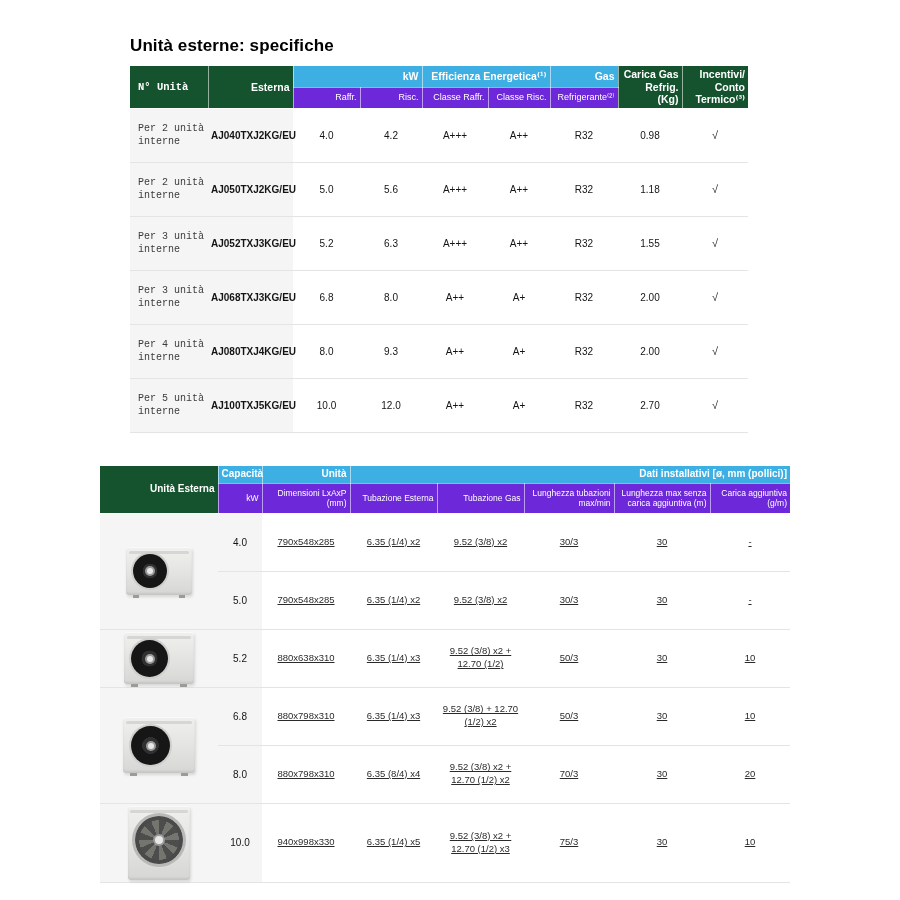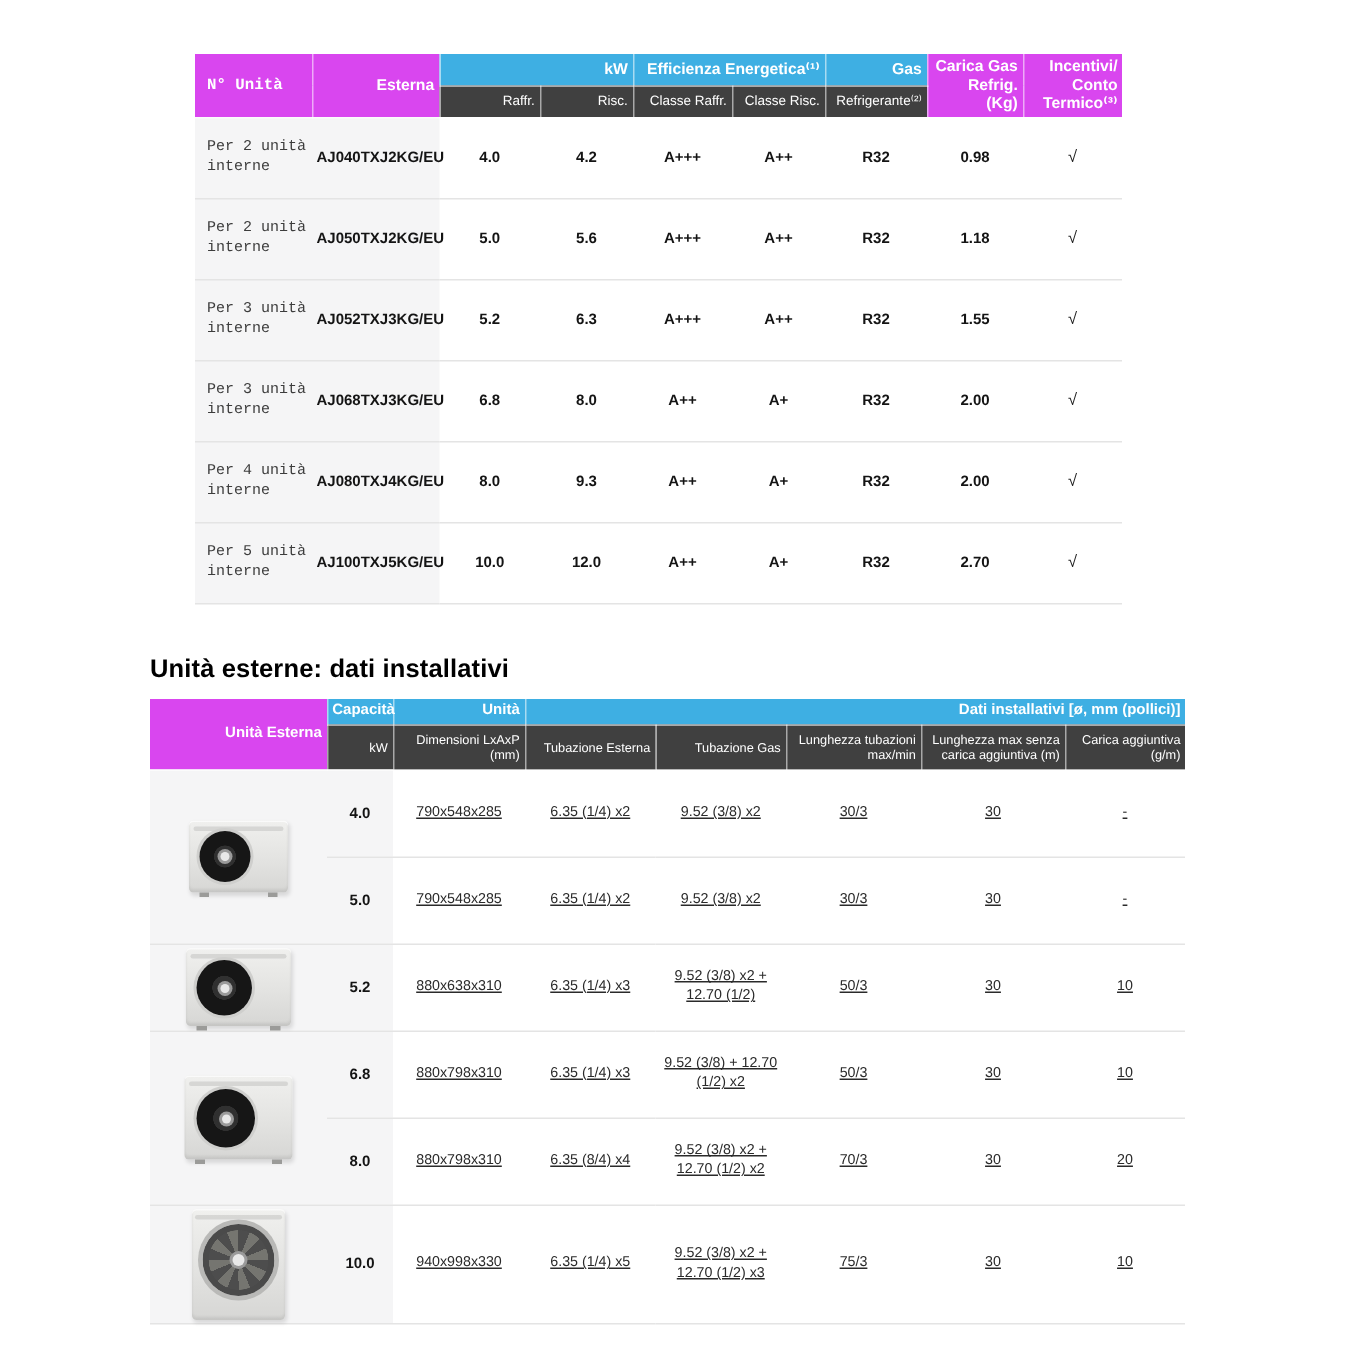--- a/index.html
+++ b/index.html
@@ -13,22 +13,22 @@
   .section2{margin:33px 0 0 100px;width:690px;}
   .sec-title{font-size:17px;font-weight:700;color:#000;margin:0 0 10px 0;letter-spacing:.1px;}
 
   table{border-collapse:collapse;table-layout:fixed;}
   .spec-table{width:618px;}
   .inst-table{width:690px;}
 
   
   th{font-weight:700;color:#fff;vertical-align:middle;text-align:right;padding:2px 3px;line-height:1.2;}
   .h-dark{background:#3eafe3;}
-  .h-mid{background:#d946ef;margin-top:25px;}
-  .h-light{background:#404040;font-weight:400;}
+  .h-mid{background:#14532d;margin-top:25px;}
+  .h-light{background:#6d28d9;font-weight:400;}
   thead th{border:1px solid rgba(255,255,255,.55);}
   thead tr:first-child th:first-child{border-left:none;}
   thead tr th:last-child{border-right:none;}
   thead tr:first-child th{border-top:none;}
 
   .spec-table thead tr.band-top th{height:16px;font-size:10.5px;}
   .spec-table thead tr.band-sub th{height:15px;font-size:9px;}
   .spec-table th.span2{font-size:9.5px;}
 
   .inst-table thead tr.band-top th{height:13px;font-size:10px;}
@@ -41,21 +41,21 @@
   .spec-table tbody tr:first-child td{border-top:none;}
   .spec-table{border-bottom:1px solid #e4e4e4;}
   .inst-table tbody td{height:53px;border-top:1px solid #e4e4e4;}
   .inst-table tbody tr:first-child td{border-top:none;}
   .inst-table{border-bottom:1px solid #e4e4e4;}
 
   .gray{background:#f5f5f6;}
   .left{text-align:left;padding-left:8px;font-family:Liberation Mono, monospace;}
   .muted{color:#3c3c3c;font-weight:400;}
   .bold{font-weight:700;color:#141414;}
-  .val{font-weight:700;color:#141414;}
+  .val{font-weight:400;color:#141414;}
   .small-val{font-size:9.5px;color:#2a2a2a;font-weight:400;text-decoration:underline;}
   .check{font-size:11px;color:#222;}
 
   
   .unit{position:relative;margin:0 auto;}
   .u-body{
     position:absolute;left:0;top:0;width:100%;height:100%;
     background:linear-gradient(180deg,#f0f0ee 0%,#e3e3e1 55%,#d6d6d4 100%);
     border-radius:3px;
     box-shadow:inset 0 1px 0 #fafafa, inset 0 -2px 2px rgba(0,0,0,.08), 1px 2px 3px rgba(0,0,0,.12);
@@ -89,20 +89,21 @@
   .u-c .u-hub{left:24.5px;top:25.5px;width:6px;height:6px;}
 
   .u-d{width:62px;height:74px;}
   .u-d .u-fan{left:7px;top:10px;width:48px;height:48px;}
   .u-d .u-hub{left:27px;top:30px;width:8px;height:8px;}
 </style>
 </head>
 <body>
 
 <div class="section1">
+  <h2 class="sec-title">Unità esterne: specifiche</h2>
 
   <table class="spec-table">
     <colgroup>
       <col style="width:78px">
         <col style="width:85px">
         <col style="width:67px">
         <col style="width:62px">
       <col style="width:66px">
         <col style="width:62px">
         <col style="width:68px">
@@ -192,21 +193,20 @@
         <td class="val">A+</td>
         <td class="val">R32</td>
         <td class="val">2.70</td>
         <td class="check">√</td>
       </tr>
     </tbody>
   </table>
 </div>
 
 <div class="section2">
-  <h2 class="sec-title">Unità esterne: dati installativi</h2>
 
   <table class="inst-table">
     <colgroup>
       <col style="width:118px">
         <col style="width:44px">
         <col style="width:88px">
         <col style="width:87px">
       <col style="width:87px">
         <col style="width:90px">
         <col style="width:96px">

